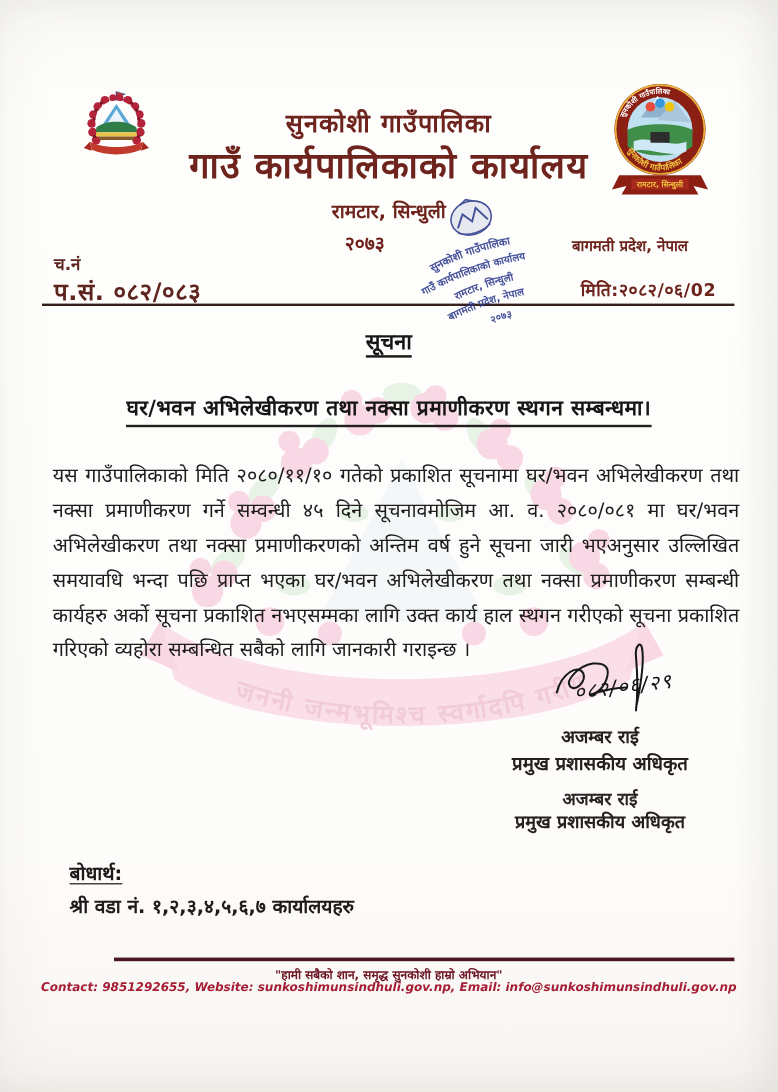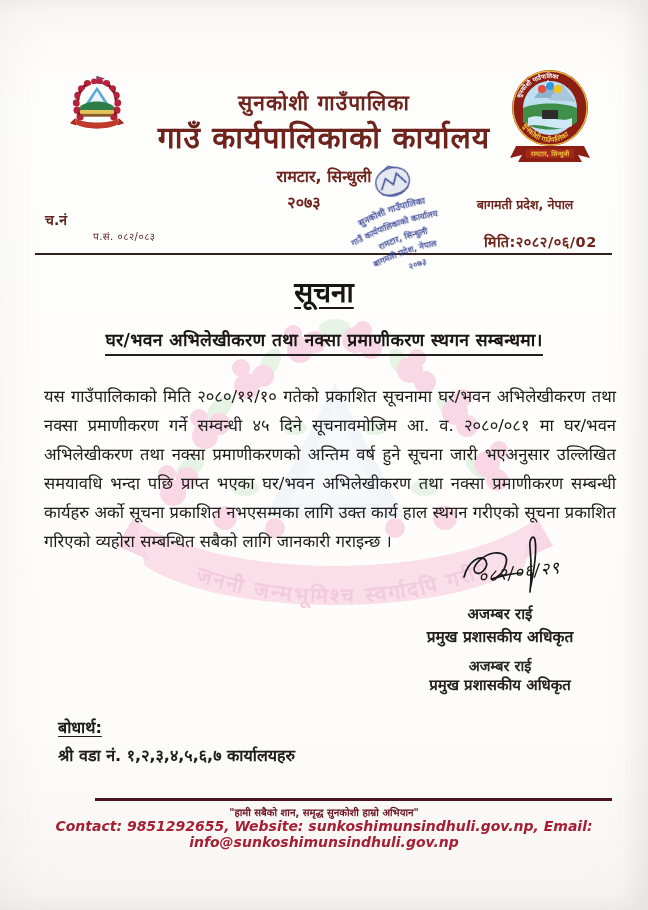--- a/index.html
+++ b/index.html
@@ -15,43 +15,43 @@
   }
   .abs { position:absolute; }
   .center { text-align:center; }
   .maroon { color:#6e241d; }
   .hdr-muni { left:0; right:0; top:88px; font-size:21px; font-weight:600; letter-spacing:1px; }
   .hdr-office { left:0; right:0; top:116px; font-size:30px; font-weight:700; letter-spacing:1px; }
   .hdr-addr { left:0; right:0; top:165px; font-size:16px; font-weight:600; }
   .hdr-year { left:0; right:40px; top:191px; font-size:16px; font-weight:600; }
   .hdr-prov { left:440px; width:170px; top:196px; font-size:12.5px; font-weight:700; text-align:center; }
   .chn { left:45px; top:210px; font-size:14px; font-weight:600; color:#5d251e; }
-  .psn { left:45px; top:229px; font-size:10px; font-weight:400; color:#5d251e; letter-spacing:0.5px;margin-left:48px; }
+  .psn { left:45px; top:229px; font-size:20px; font-weight:700; color:#5d251e; letter-spacing:0.5px; }
   .miti { left:484px; top:231px; font-size:14.5px; font-weight:600; color:#6e241d; letter-spacing:0.5px; }
   .hrule { left:35px; width:577px; top:253px; height:2px; background:#35201c; }
-  .notice-h { left:0; right:0; top:272px; font-size:28px; font-weight:700; color:#181515;
+  .notice-h { left:0; right:0; top:272px; font-size:18px; font-weight:700; color:#181515;
               text-decoration:underline; text-underline-offset:5px; text-decoration-thickness:2px; }
   .subject-wrap { left:0; right:0; top:327px; text-align:center;text-decoration:underline; }
   .subject { display:inline-block; font-size:17.5px; font-weight:700; color:#181515;
              border-bottom:2.5px solid #24201f; padding-bottom:3px; letter-spacing:0.3px; }
   .body-par { left:44px; width:572px; top:382px; font-size:16.5px; line-height:29px;
               color:#1e1b1b; text-align:justify; font-weight:400; }
   .sig-scribble { left:452px; top:535px; width:170px; height:75px; }
   .sig-date { left:478px; top:560px; font-size:17px; color:#141414; transform:rotate(-7deg);
               font-style:italic; letter-spacing:1px; font-weight:500; }
   .sig-name1 { left:400px; width:200px; top:603px; font-size:15px; color:#24201f; font-weight:600; }
   .sig-title1 { left:390px; width:220px; top:625px; font-size:15.5px; color:#24201f; font-weight:700; }
   .sig-name2 { left:400px; width:200px; top:655px; font-size:14.5px; color:#2a2626; font-weight:700; }
   .sig-title2 { left:390px; width:220px; top:674px; font-size:15px; color:#24201f; font-weight:700; }
   .cc-label { left:58px; top:716px; font-size:16px; font-weight:700; color:#1c1919;
               text-decoration:underline; text-underline-offset:3px; }
   .cc-line { left:58px; top:744px; font-size:16px; color:#1e1b1b; font-weight:700; }
   .frule { left:95px; width:517px; top:798px; height:2.5px; background:#4d1520; }
   .slogan { left:40px; width:568px; top:805px; font-size:10px; font-weight:700; color:#6d1524; }
-  .contact { left:20px; width:608px; top:818px; font-size:14px; font-weight:700; font-style:italic; color:#a51e33; }
+  .contact { left:20px; width:608px; top:818px; font-size:10px; font-weight:700; font-style:italic; color:#a51e33; }
   .wm { left:115px; top:278px; width:440px; height:355px; opacity:0.8; pointer-events:none; }
   .stamp { left:328px; top:163px; width:152px; height:112px; transform:rotate(-17deg); opacity:0.88; }
   .logo-left { left:60px; top:72px; width:74px; height:66px; }
   .logo-right { left:504px; top:66px; width:92px; height:100px; }
 </style>
 </head>
 <body>
 
 <div class="page">
 

